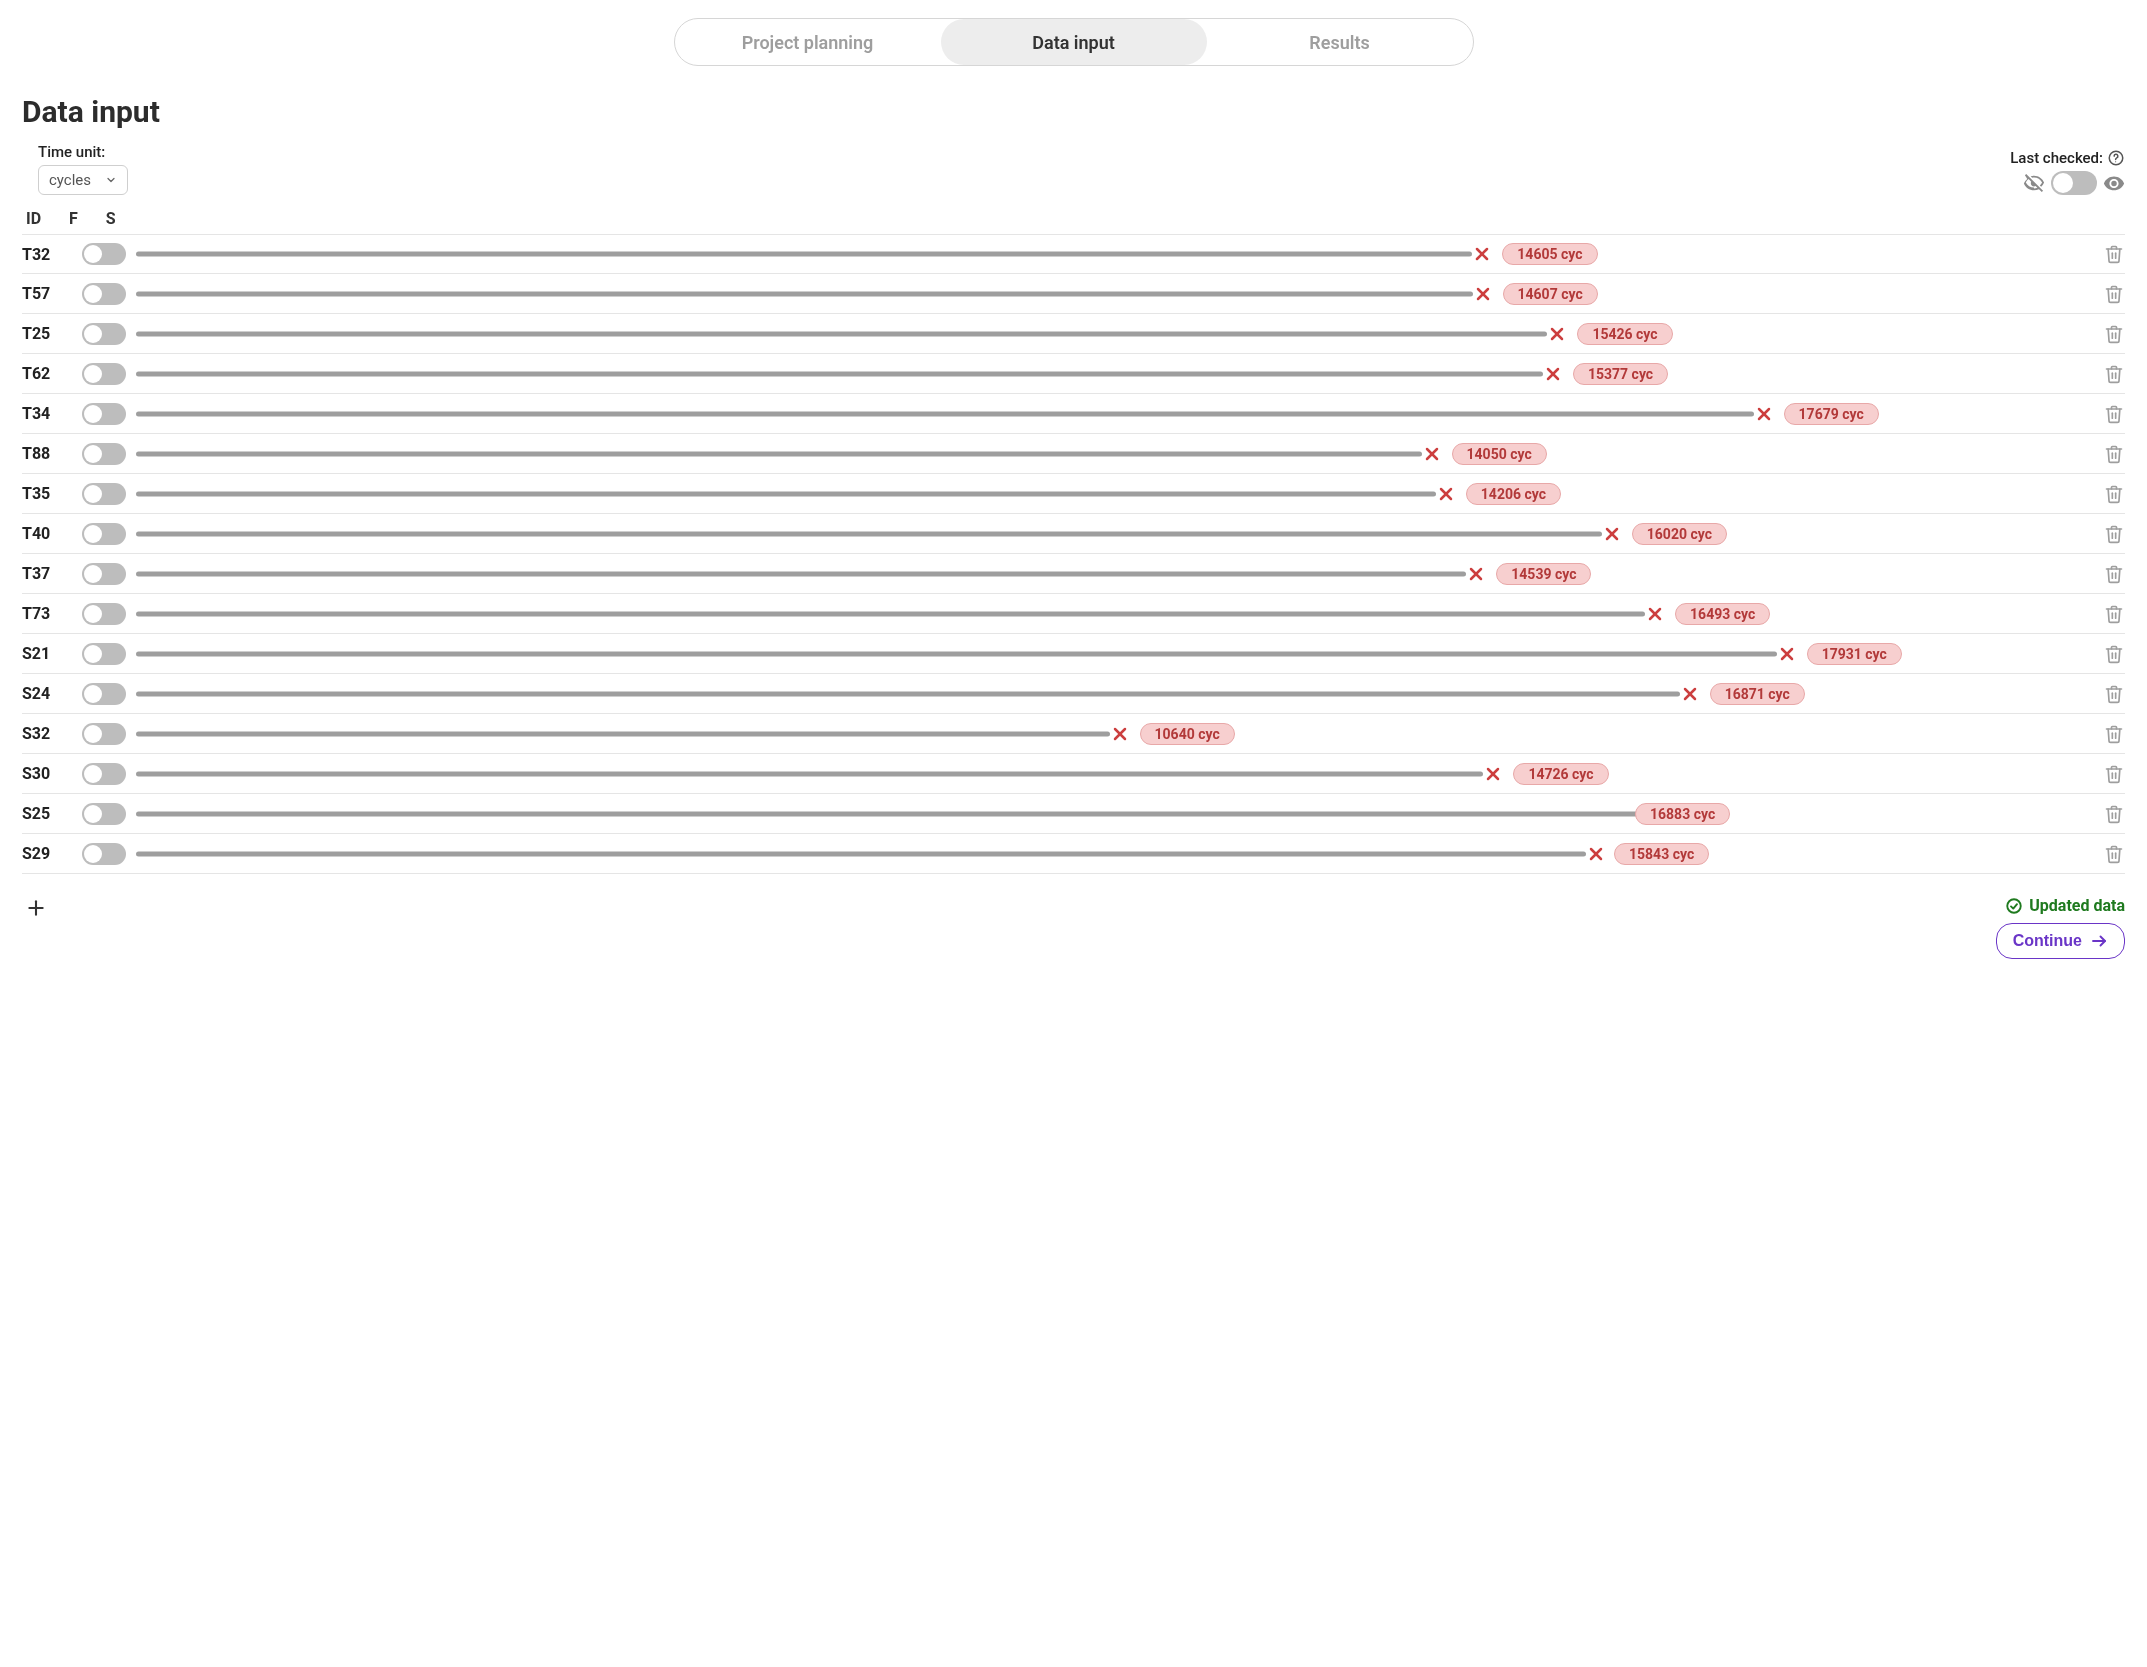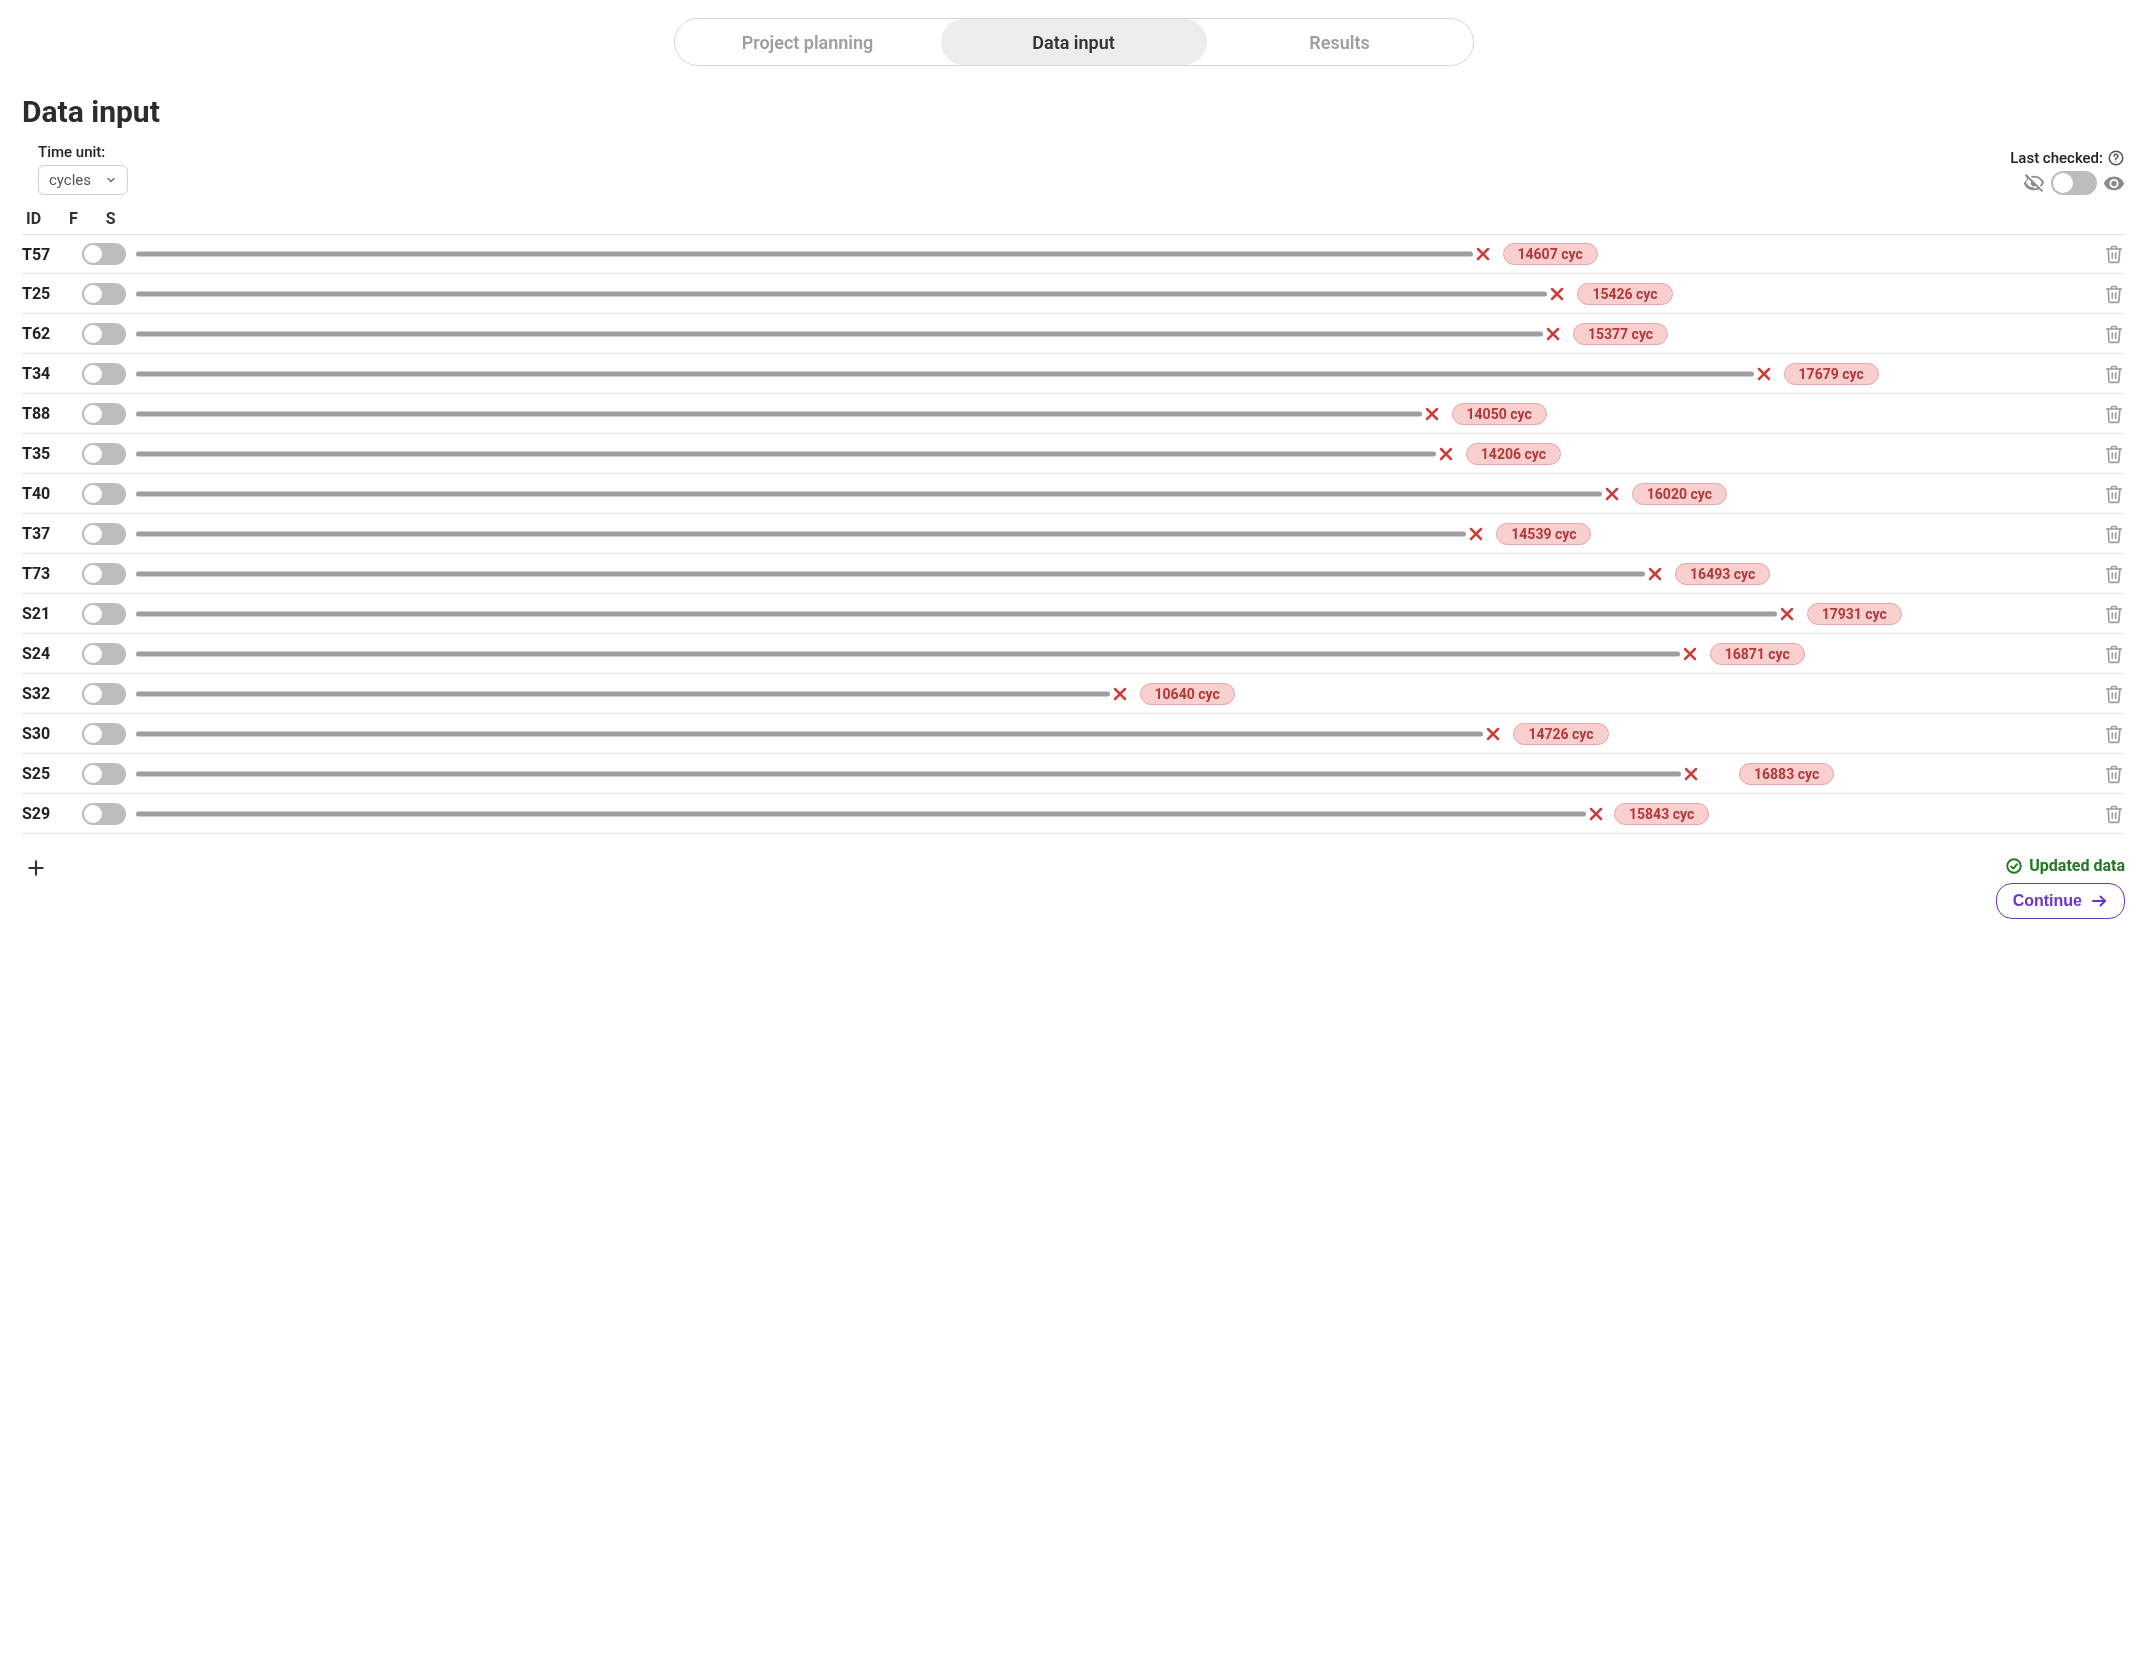--- a/index.html
+++ b/index.html
@@ -213,20 +213,45 @@
 </div>
 
 <div class="col-head">
   <span>ID</span>
   <span>F</span>
   <span>S</span>
 </div>
 
 <div id="rows">
     <div class="row">
+      <div class="id">T32</div>
+      <div class="small-switch">
+        <div class="knob"></div>
+      </div>
+      <div class="bar-track">
+        <div class="bar-line" style="width: 1336.33px;"></div>
+        <div class="x-marker" style="left: 1346.33px;">
+          <svg viewBox="0 0 24 24" fill="none" stroke="#CC3F3F" stroke-width="3" stroke-linecap="round">
+            <line x1="6" y1="6" x2="18" y2="18"></line>
+            <line x1="6" y1="18" x2="18" y2="6"></line>
+          </svg>
+        </div>
+        <div class="chip" style="left: 1366.33px;">14605 cyc</div>
+      </div>
+      <div class="trash">
+        <svg viewBox="0 0 24 24" fill="none" stroke="#9e9e9e" stroke-width="2" stroke-linecap="round" stroke-linejoin="round">
+          <polyline points="3 6 5 6 21 6"></polyline>
+          <path d="M19 6l-1 14a2 2 0 0 1-2 2H8a2 2 0 0 1-2-2L5 6"></path>
+          <path d="M10 11v6"></path>
+          <path d="M14 11v6"></path>
+          <path d="M9 6V4a1 1 0 0 1 1-1h4a1 1 0 0 1 1 1v2"></path>
+        </svg>
+      </div>
+    </div>
+    <div class="row">
       <div class="id">T57</div>
       <div class="small-switch">
         <div class="knob"></div>
       </div>
       <div class="bar-track">
         <div class="bar-line" style="width: 1336.51px;"></div>
         <div class="x-marker" style="left: 1346.51px;">
           <svg viewBox="0 0 24 24" fill="none" stroke="#CC3F3F" stroke-width="3" stroke-linecap="round">
             <line x1="6" y1="6" x2="18" y2="18"></line>
             <line x1="6" y1="18" x2="18" y2="6"></line>
@@ -550,21 +575,21 @@
         <div class="knob"></div>
       </div>
       <div class="bar-track">
         <div class="bar-line" style="width: 1544.76px;"></div>
         <div class="x-marker" style="left: 1554.76px;">
           <svg viewBox="0 0 24 24" fill="none" stroke="#CC3F3F" stroke-width="3" stroke-linecap="round">
             <line x1="6" y1="6" x2="18" y2="18"></line>
             <line x1="6" y1="18" x2="18" y2="6"></line>
           </svg>
         </div>
-        <div class="chip" style="left: 1603px;">16883 cyc</div>
+        <div class="chip" style="left: 1499px;">16883 cyc</div>
       </div>
       <div class="trash">
         <svg viewBox="0 0 24 24" fill="none" stroke="#9e9e9e" stroke-width="2" stroke-linecap="round" stroke-linejoin="round">
           <polyline points="3 6 5 6 21 6"></polyline>
           <path d="M19 6l-1 14a2 2 0 0 1-2 2H8a2 2 0 0 1-2-2L5 6"></path>
           <path d="M10 11v6"></path>
           <path d="M14 11v6"></path>
           <path d="M9 6V4a1 1 0 0 1 1-1h4a1 1 0 0 1 1 1v2"></path>
         </svg>
       </div>

